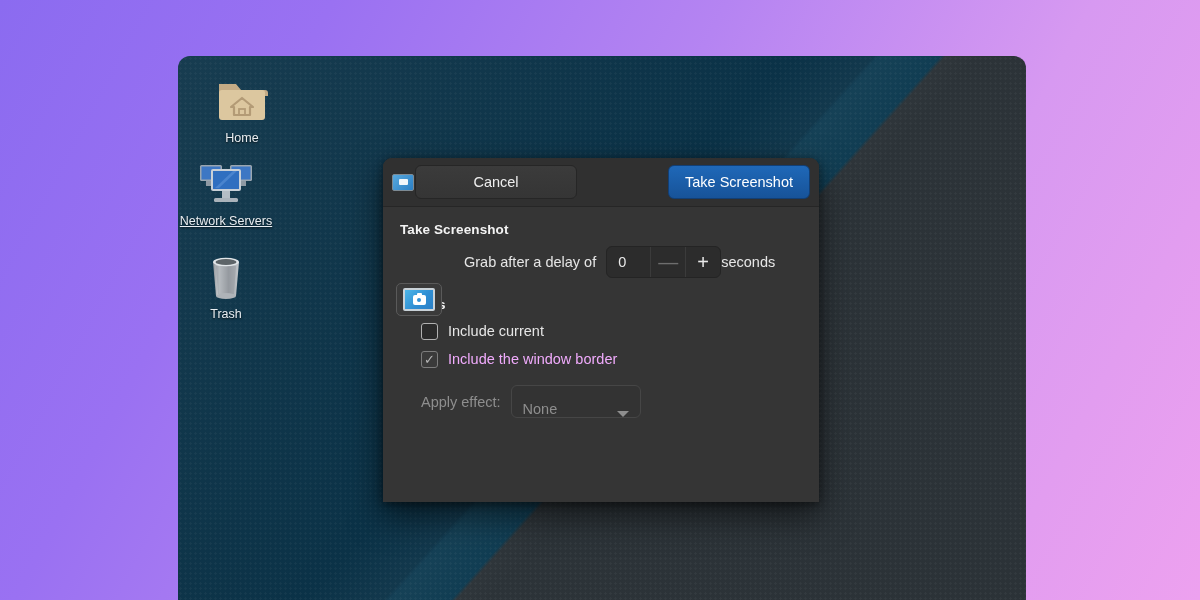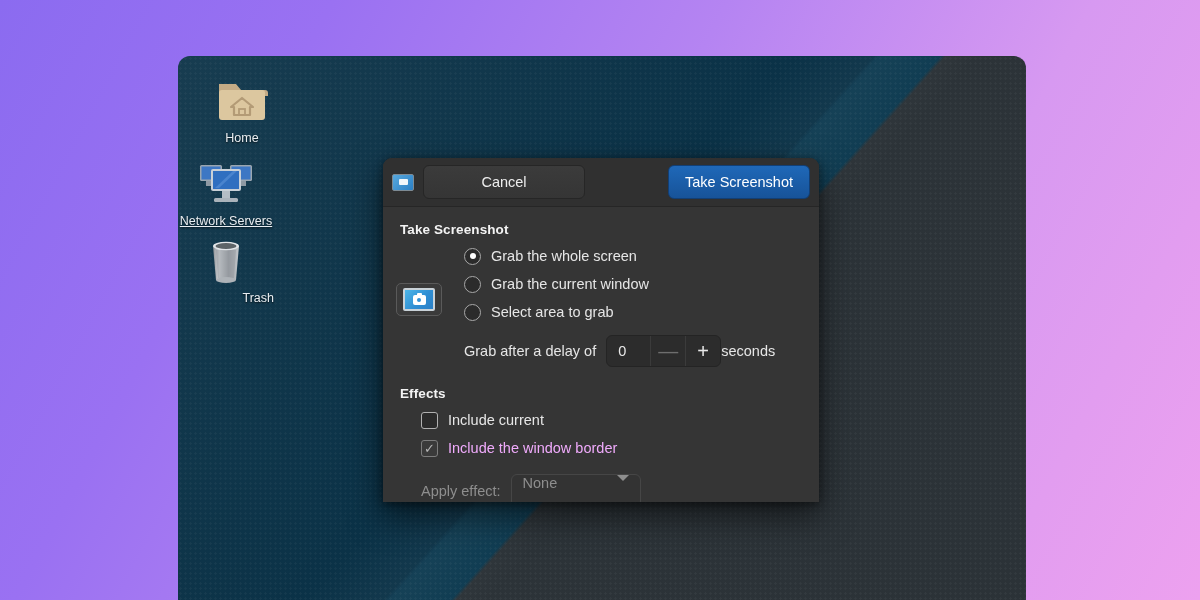--- a/index.html
+++ b/index.html
@@ -43,36 +43,36 @@
     position: absolute; width: 96px; text-align: center;
     color: #e9eef2; font-size: 12.5px; line-height: 15px;
     text-shadow: 0 1px 2px rgba(0,0,0,0.8);
     user-select: none;
   }
   .dicon .glyph { height: 58px; display:flex; align-items:flex-end; justify-content:center; margin-bottom: 5px; }
   .dicon .lbl { display:block; }
 
   #icon-home   { left: 16px;  top: 12px; }
   #icon-net    { left: 0px;  top: 95px; text-decoration: underline; }
-  #icon-trash  { left: 0px;  top: 172px; text-align: right; }
+  #icon-trash  { left: 0px;  top: 188px; }
 
   
   #dialog {
     position: absolute; left: 383px; top: 158px;
     width: 436px; height: 344px;
     background: #353535;
     border-radius: 9px 9px 0 0;
     box-shadow: 0 14px 34px rgba(0,0,0,0.55), 0 2px 8px rgba(0,0,0,0.45);
     color: #eaeaea;
     overflow: hidden;
   }
   #headerbar {
     height: 49px; background: #303030;
     border-bottom: 1px solid #262626;
-    display: flex; align-items: center; padding: 0 9px; gap: 9px;
+    display: flex; align-items: center; padding: 0 9px; gap: 1px;
   }
   #header-icon {
     width: 22px; height: 17px; border-radius: 2px;
     background: linear-gradient(135deg, #57a8dd, #2b7fc4);
     border: 1px solid #7d8a93;
     display:flex; align-items:center; justify-content:center;
     flex: 0 0 auto;
   }
   #header-icon .env { width: 9px; height: 6px; background:#f1f6fa; border-radius:1px; }
 
@@ -168,21 +168,21 @@
   }
   .spin-btn.dim { color: #6e6e6e; }
   #seconds-label { font-size: 14.5px; color:#e6e6e6; }
 
   
   #apply-row { display:flex; align-items:center; padding-left: 21px; margin-top: 12px; }
   #apply-label { font-size: 14.5px; color:#8e8e8e; }
   #effect-select {
     margin-left: 10px; width: 130px; height: 33px; border-radius: 6px;
     background: #333333; border: 1px solid #464646;
-    display:flex; align-items:flex-start; padding: 0 11px; cursor: pointer;
+    display:flex; align-items:flex-end; padding: 0 11px; cursor: pointer;
   }
   #effect-select .val { font-size: 14.5px; color:#8e8e8e; }
   #effect-select .arrow {
     margin-left:auto; width:0; height:0;
     border-left: 6px solid transparent; border-right: 6px solid transparent;
     border-top: 6px solid #8e8e8e;
   }
 </style>
 </head>
 <body>
@@ -259,36 +259,20 @@
   <div id="content">
 
     <div class="section-title">Take Screenshot</div>
 
     <div id="preview-btn">
       <div id="shot-icon">
         <div class="cam"></div>
       </div>
     </div>
 
-    <div class="rows">
-      <div class="row">
-        <span class="radio on">
-            <span class="dot"></span>
-          </span>
-        <span class="ctl-label">Grab the whole screen</span>
-      </div>
-      <div class="row">
-        <span class="radio"></span>
-        <span class="ctl-label">Grab the current window</span>
-      </div>
-      <div class="row">
-        <span class="radio"></span>
-        <span class="ctl-label">Select area to grab</span>
-      </div>
-    </div>
 
     <div id="delay-row">
       <span id="delay-label">Grab after a delay of</span>
       <div id="spin">
         <span id="spin-value">0</span>
         <span class="spin-btn dim">—</span>
         <span class="spin-btn">+</span>
       </div>
       <span id="seconds-label">seconds</span>
     </div>

